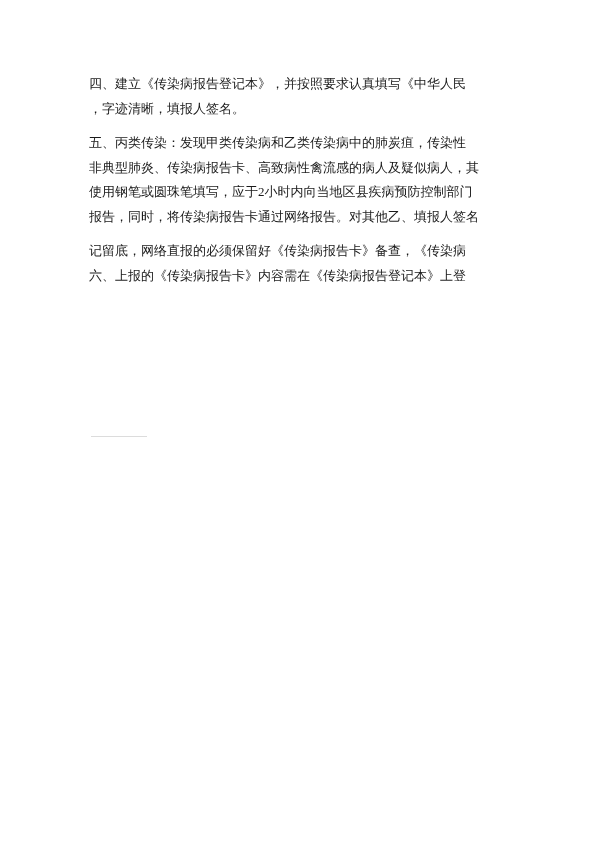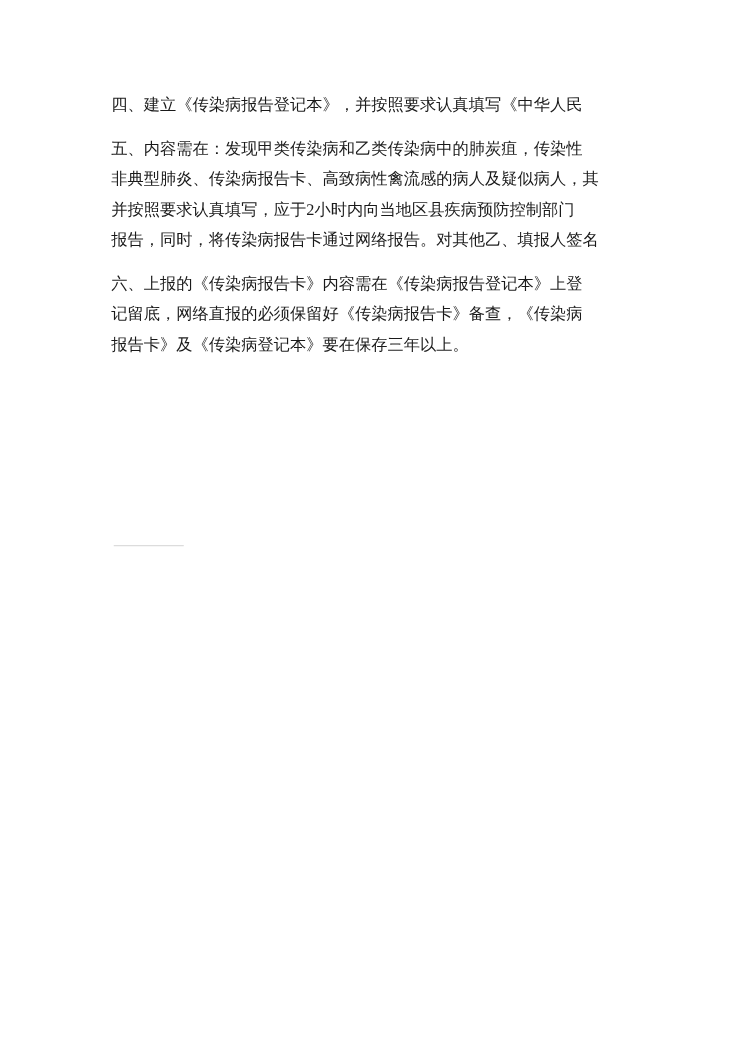--- a/index.html
+++ b/index.html
@@ -41,27 +41,27 @@
       height: 1px;
       background: #dcdcdc;
     }
   </style>
 </head>
 <body>
 
 <div class="page">
   <p class="para">
     <span class="line">四、建立《传染病报告登记本》，并按照要求认真填写《中华人民</span>
+    <span class="line">，字迹清晰，填报人签名。</span>
   </p>
   <p class="para">
-    <span class="line">五、内容需在：发现甲类传染病和乙类传染病中的肺炭疽，传染性</span>
+    <span class="line">五、丙类传染：发现甲类传染病和乙类传染病中的肺炭疽，传染性</span>
     <span class="line">非典型肺炎、传染病报告卡、高致病性禽流感的病人及疑似病人，其</span>
-    <span class="line">并按照要求认真填写，应于2小时内向当地区县疾病预防控制部门</span>
+    <span class="line">使用钢笔或圆珠笔填写，应于2小时内向当地区县疾病预防控制部门</span>
     <span class="line">报告，同时，将传染病报告卡通过网络报告。对其他乙、填报人签名</span>
   </p>
   <p class="para">
+    <span class="line">记留底，网络直报的必须保留好《传染病报告卡》备查，《传染病</span>
     <span class="line">六、上报的《传染病报告卡》内容需在《传染病报告登记本》上登</span>
-    <span class="line">记留底，网络直报的必须保留好《传染病报告卡》备查，《传染病</span>
-    <span class="line">报告卡》及《传染病登记本》要在保存三年以上。</span>
   </p>
 </div>
 
 <div class="footnote-rule"></div>
 
 </body></html>

